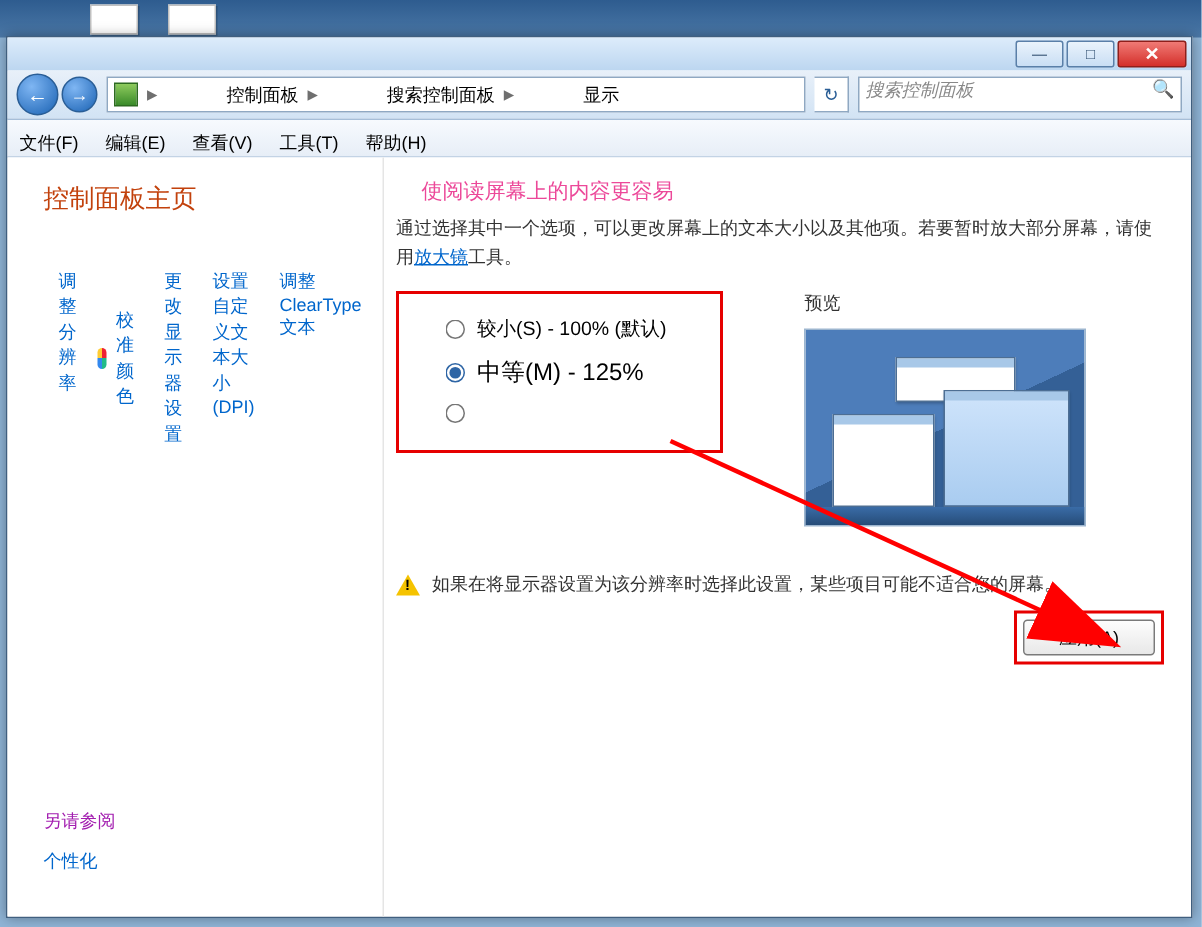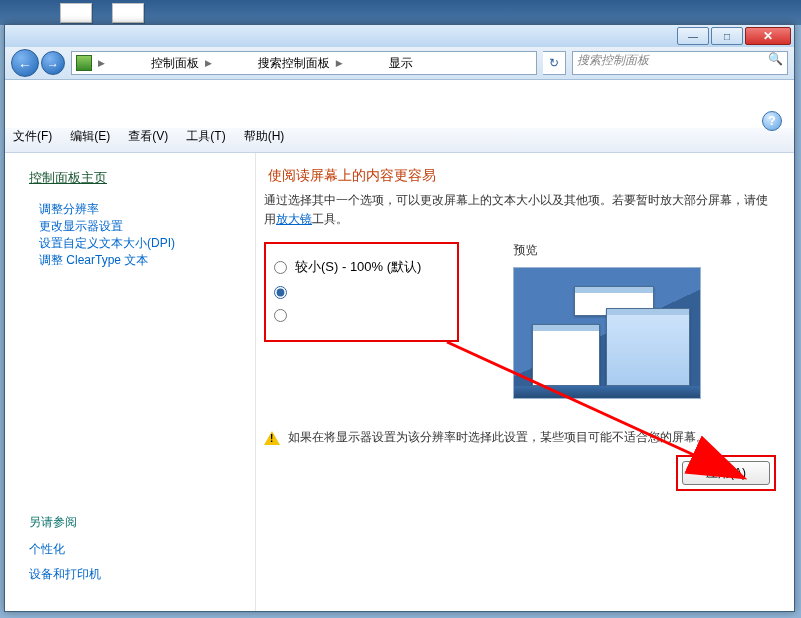--- a/index.html
+++ b/index.html
@@ -149,24 +149,23 @@
   }
   .searchbox .mag { color:#4b6f95; font-style: normal; }
 
   
 
   .menubar {
     height: 24px;
     background: linear-gradient(#f7fafe, #e7eef7);
     border-bottom: 1px solid #c3d3e5;
     display: flex;
-    align-items: flex-start;
+    align-items: flex-end;
     padding: 0 8px;
     gap: 18px;
-    margin-top: 48px;
   }
   .help-right {
     margin-left: auto;
     width: 18px; height: 18px;
     border-radius: 50%;
     border: 1px solid #3a71ac;
     background: radial-gradient(circle at 35% 30%, #d7ecff, #5ea3e2);
     color: #fff;
     font-size: 12px;
     font-weight: bold;
@@ -187,64 +186,63 @@
 
   .sidebar {
     width: 212px;
     background: #fff;
     border-right: 1px solid #e5e5e5;
     padding: 16px 14px 12px 24px;
     display: flex;
     flex-direction: column;
   }
   .side-head {
-    color: #14532d;
-    font-size: 13px;
+    color: #c2410c;
+    font-size: 17px;
     margin-bottom: 14px;
-    text-decoration: underline;
-  }
-  .side-links { display:flex; flex-direction:column; margin-left: 10px; }
+  }
+  .side-links { display:flex; flex-direction:row; gap: 12px; margin-left: 10px; margin-top: 21px; }
   .link { color: #0066cc; text-decoration: none; }
   .side-item { display:flex; align-items:center; gap: 6px; }
   .shield-dot {
     width: 14px; height: 14px;
     background: conic-gradient(#e23 0 25%, #2b8 25% 50%, #38e 50% 75%, #fc3 75% 100%);
     border-radius: 3px;
   }
 
   .see-also {
     margin-top: auto;
     padding-bottom: 8px;
   }
-  .see-also-title { color:#0f766e; margin-bottom: 10px; }
+  .see-also-title { color:#a21caf; margin-bottom: 10px; }
   .see-also .link { display:block; margin: 8px 0; }
 
   
 
   .main {
     flex: 1;
     background: #fff;
     padding: 12px 18px 16px 8px;
     position: relative;
   }
   .main-inner { max-width: 560px; }
 
-  .heading { color:#c2410c; font-size:14px; margin: 2px 4px 6px; }
+  .heading { color:#ec4899; font-size:14px; margin: 2px 17px 6px; }
   .body-text { color:#333; line-height: 1.55; }
 
   .options-row {
     display:flex;
     align-items:flex-start;
     gap: 8px;
     margin-top: 14px;
   }
 
   .radio-box {
     border: 2px solid #e60000;
-    padding: 14px 36px 18px 8px;
+    padding: 14px 36px 18px 31px;
     display:flex; flex-direction:column; gap: 10px;
   }
   .radio-item { display:flex; align-items:center; gap: 8px; font-size: 13px; }
   .radio-item.big { font-size: 16px; }
   .radio-item input { accent-color:#2e65a5; margin:0; }
 
   .preview-col { margin-left: 46px; }
   .preview-label { color:#333; margin-bottom: 8px; display:block; }
   .preview-frame {
     width: 186px; height: 130px;
@@ -369,48 +367,52 @@
     </div>
 
     <div class="help-right">?</div>
 
     <div class="body">
 
       <div class="sidebar">
         <div class="side-head">控制面板主页</div>
         <div class="side-links">
           <a class="link">调整分辨率</a>
+          <span class="side-item">
+            <span class="shield-dot"></span>
+            <a class="link">校准颜色</a>
+          </span>
           <a class="link">更改显示器设置</a>
           <a class="link">设置自定义文本大小(DPI)</a>
           <a class="link">调整 ClearType 文本</a>
         </div>
 
         <div class="see-also">
           <div class="see-also-title">另请参阅</div>
           <a class="link">个性化</a>
-          <a class="link">设备和打印机</a>
         </div>
       </div>
 
       <div class="main">
         <div class="main-inner">
           <div class="heading">使阅读屏幕上的内容更容易</div>
           <div class="body-text">
             <span>通过选择其中一个选项，可以更改屏幕上的文本大小以及其他项。若要暂时放大部分屏幕，请使用</span><a class="link hotkey-underline">放大镜</a><span>工具。</span>
           </div>
 
           <div class="options-row">
 
             <div class="radio-box">
               <label class="radio-item">
                 <input type="radio" name="dpi" style="">
                 <span>较小(S) - 100% (默认)</span>
               </label>
               <label class="radio-item big">
                 <input type="radio" name="dpi" checked="" style="">
+                <span>中等(M) - 125%</span>
               </label>
               <label class="radio-item big">
                 <input type="radio" name="dpi" style="">
               </label>
             </div>
 
             <div class="preview-col">
               <span class="preview-label">预览</span>
               <div class="preview-frame">
                 <div class="pv-win pv-w2"></div>

